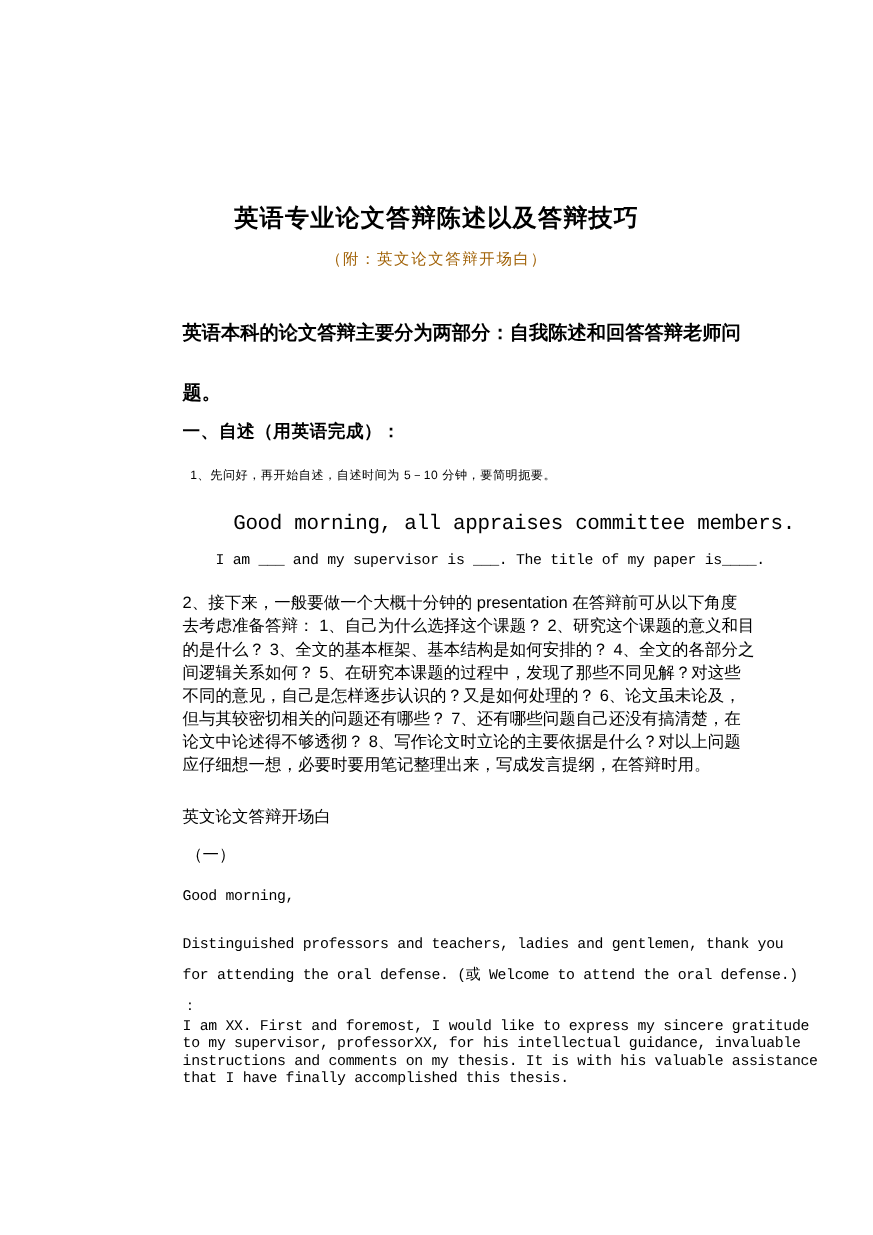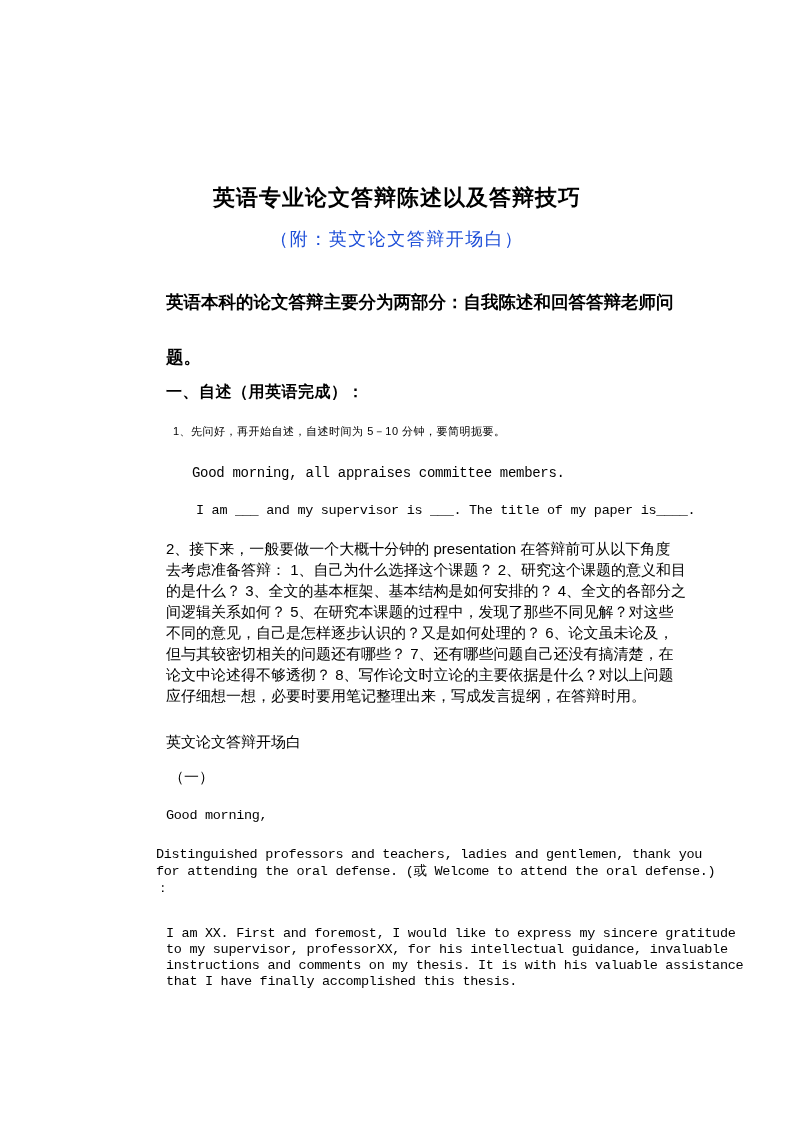--- a/index.html
+++ b/index.html
@@ -21,24 +21,24 @@
 
   .doc-title {
     top: 183px;
     font-size: 22px;
     font-weight: bold;
     letter-spacing: 1px;
     color: #000000;
   }
   .doc-subtitle {
     top: 227px;
-    font-size: 18px;
+    font-size: 14px;
     font-weight: normal;
     letter-spacing: 1.5px;
-    color: #1d4ed8;
+    color: #a16207;
   }
   .intro {
     left: 118px;
     top: 275px;
     width: 600px;
     font-size: 17.5px;
     font-weight: bold;
     line-height: 55px;
     white-space: pre-line;
   }
@@ -54,23 +54,23 @@
     top: 424px;
     font-size: 11px;
     letter-spacing: 0.5px;
   }
   .mono {
     font-family: "Liberation Mono", "DejaVu Sans Mono", monospace;
     letter-spacing: -0.3px;
     white-space: pre;
   }
   .greeting-line {
-    left: 144px;
+    left: 164px;
     top: 465px;
-    font-size: 14px;
+    font-size: 19px;
   }
   .self-intro-line {
     left: 148px;
     top: 503px;
     font-size: 13.5px;
   }
   .item2 {
     left: 118px;
     top: 538px;
     width: 640px;
@@ -88,24 +88,24 @@
     left: 121px;
     top: 768px;
     font-size: 15px;
   }
   .opening-greeting {
     left: 118px;
     top: 808px;
     font-size: 13.5px;
   }
   .opening-address {
-    left: 108px;
+    left: 118px;
     top: 846px;
     font-size: 13.5px;
-    line-height: 17px;
+    line-height: 28px;
   }
   .opening-body {
     left: 118px;
     top: 926px;
     font-size: 13.5px;
     line-height: 16px;
   }
 </style>
 </head>
 <body>

